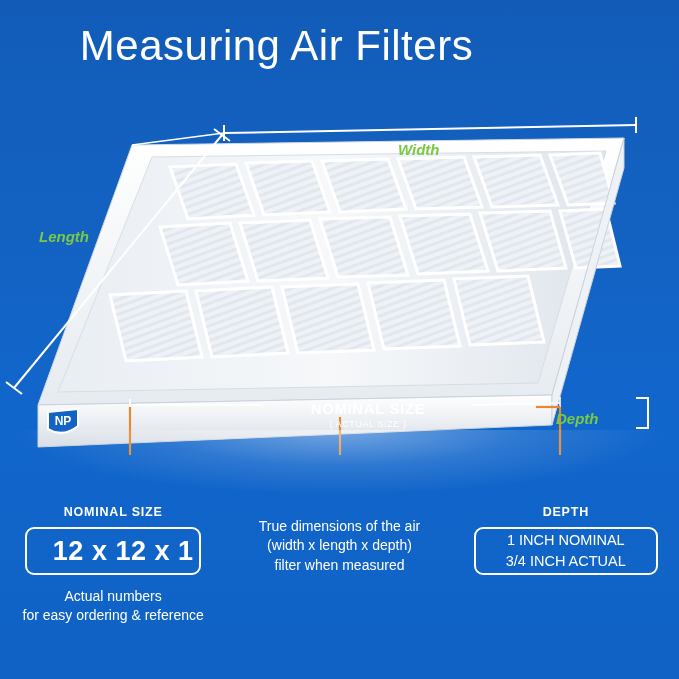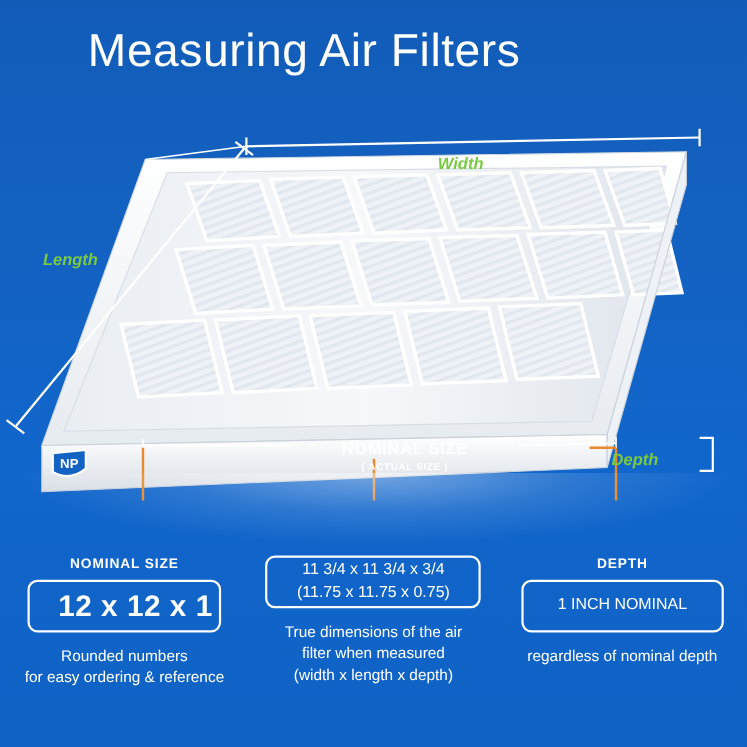--- a/index.html
+++ b/index.html
@@ -64,21 +64,20 @@
   }
   .nominal-band .n1 {
     font-size: 15px;
     font-weight: bold;
     letter-spacing: 0.6px;
   }
   .nominal-band .n2 {
     font-size: 9px;
     letter-spacing: 0.6px;
     margin-top: 2px;
-    font-weight: bold;
   }
 
   
   .glow {
     position: absolute;
     left: 0;
     top: 430px;
     width: 679px;
     height: 80px;
     background: radial-gradient(ellipse 60% 100% at 50% 0%, rgba(255,255,255,0.42) 0%, rgba(255,255,255,0.12) 45%, rgba(255,255,255,0) 80%);
@@ -264,41 +263,37 @@
   <div class="glow"></div>
 
   <div class="cols">
 
     <div class="col">
       <div class="col-head">NOMINAL SIZE</div>
       <div class="box box-1">
         <div>12 x 12 x 1</div>
       </div>
       <div class="caption">
-        <span>Rounded numbers</span>
+        <span>Actual numbers</span>
         <span>for easy ordering &amp; reference</span>
       </div>
     </div>
 
     <div class="col">
-      <div class="box box-2">
-        <div>11 3/4 x 11 3/4 x 3/4</div>
-        <div>(11.75 x 11.75 x 0.75)</div>
-      </div>
       <div class="caption">
         <span>True dimensions of the air</span>
+        <span>(width x length x depth)</span>
         <span>filter when measured</span>
-        <span>(width x length x depth)</span>
       </div>
     </div>
 
     <div class="col">
       <div class="col-head">DEPTH</div>
       <div class="box box-3">
         <div>1 INCH NOMINAL</div>
+        <div>3/4 INCH ACTUAL</div>
       </div>
       <div class="caption">
-        <span>regardless of nominal depth</span>
       </div>
     </div>
 
   </div>
 </div>
 
 </body></html>

